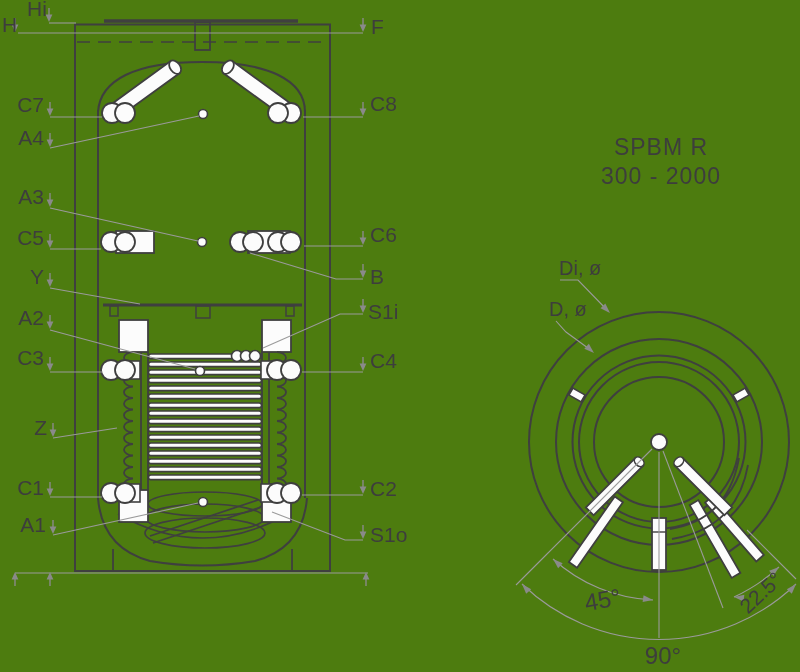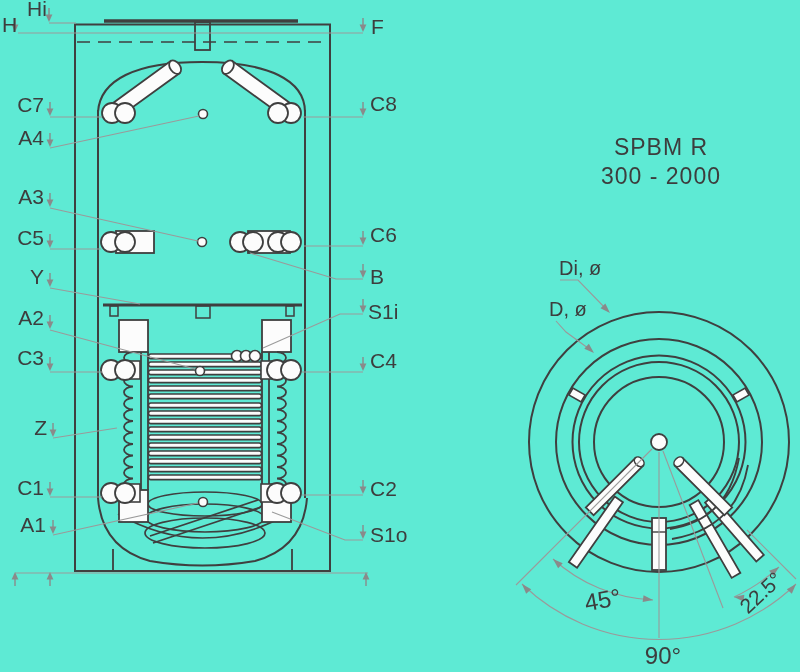--- a/index.html
+++ b/index.html
@@ -1,16 +1,16 @@
 <!DOCTYPE html>
 <html><head>
 <meta charset="utf-8">
 <style>
   html,body{margin:0;padding:0;background:#fcfcfc;}
-  #canvas{position:relative;width:800px;height:672px;background:#5eead4;overflow:hidden;
+  #canvas{position:relative;width:800px;height:672px;background:#4d7c0f;overflow:hidden;
           font-family:"Liberation Sans",sans-serif;}
   svg{position:absolute;left:0;top:0;}
   text{fill:#3d3d3d;font-family:"Liberation Sans",sans-serif;}
   .lbl{font-size:21px;}
   .ttl{font-size:23px;letter-spacing:1px;}
   .dia{font-size:20px;}
   .ang{font-size:24px;}
   .ang-s{font-size:21px;}
   .ink{stroke:#3f3f3f;fill:none;}
   .inkw{stroke:#3f3f3f;fill:#fcfcfc;}

